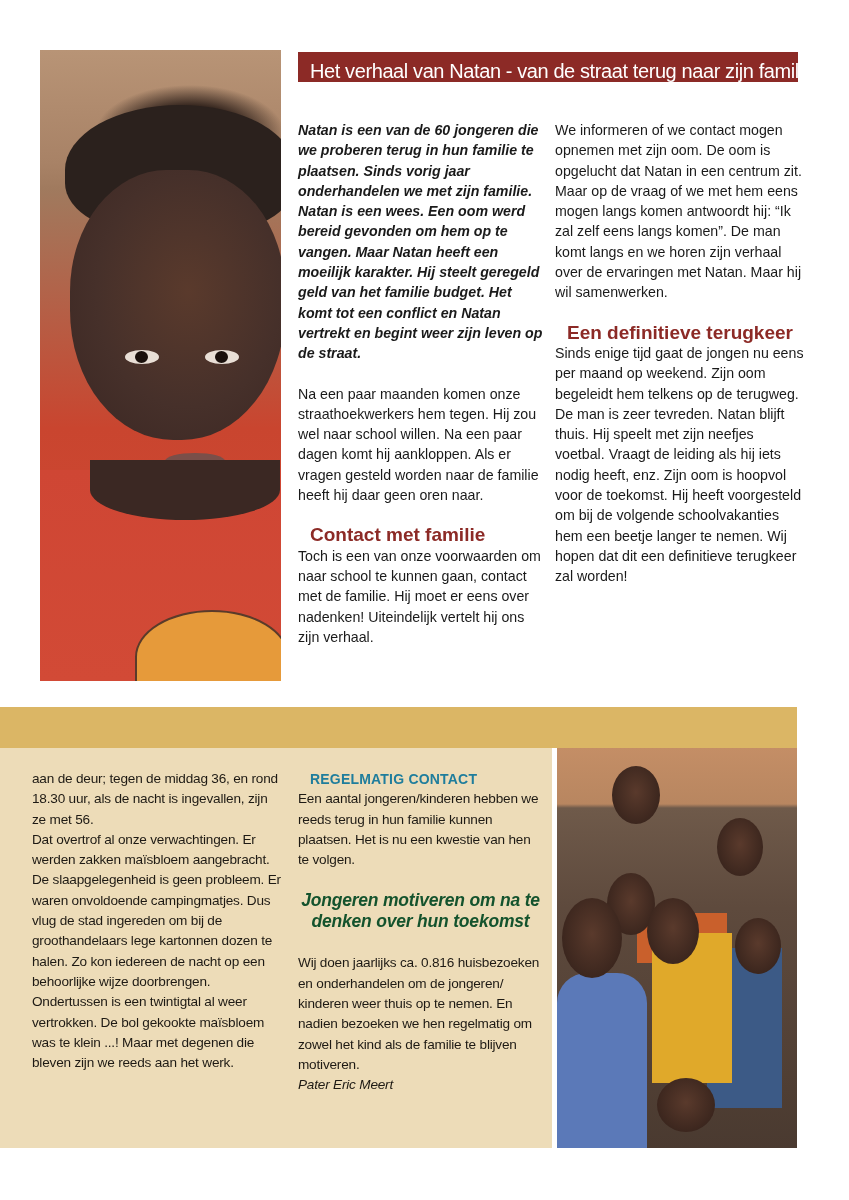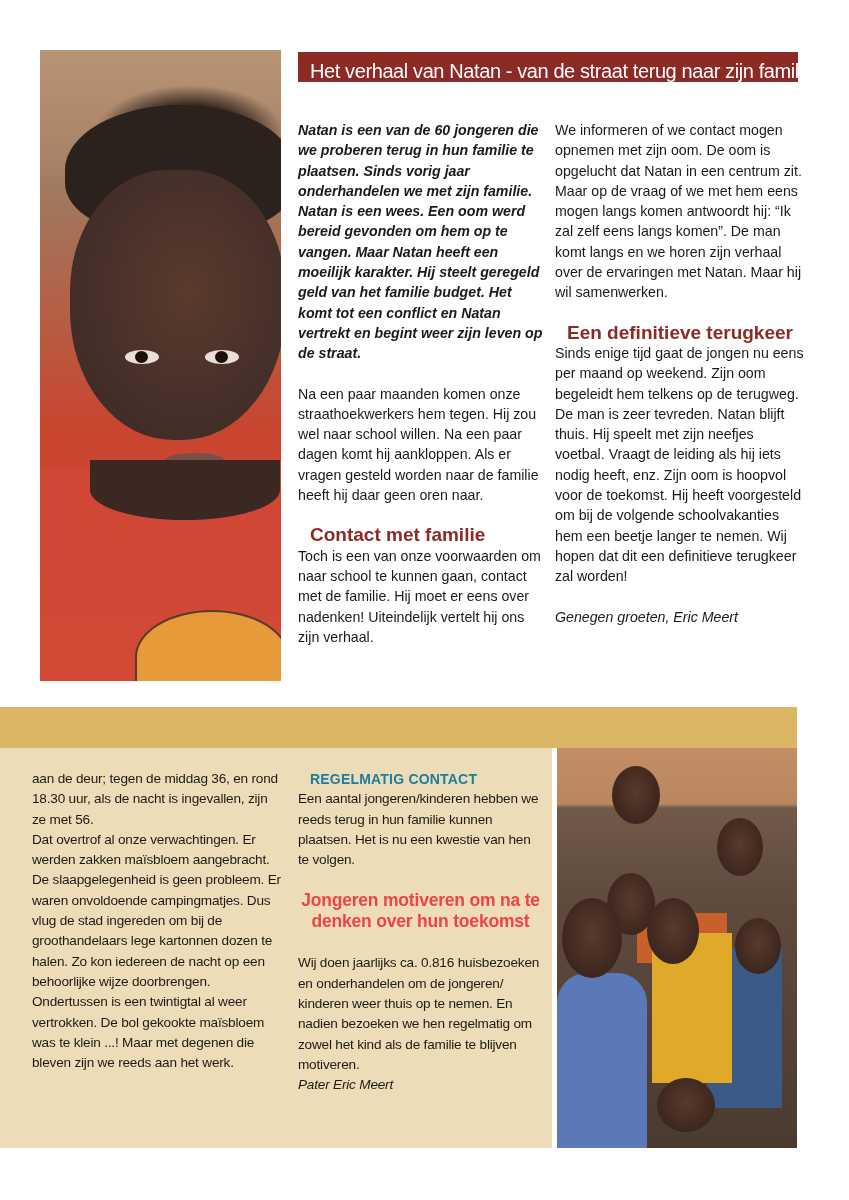--- a/index.html
+++ b/index.html
@@ -43,21 +43,21 @@
   
   .gold-band { position: absolute; left: 0; top: 707px; width: 797px; height: 41px; background: #dbb665; }
   .beige-panel { position: absolute; left: 0; top: 748px; width: 552px; height: 400px; background: #eddcb8; }
 
   .col2 { position: absolute; font-family: "Liberation Sans Narrow", "Liberation Sans", sans-serif; font-size: 13.6px; line-height: 20.3px; color: #1e1a14; letter-spacing: -0.2px; }
   .col2 p { margin: 0; }
   .col-c { left: 32px; top: 769px; width: 250px; }
   .col-d { left: 298px; top: 769px; width: 245px; }
   .sub-teal { color: #1f7d9c; font-weight: bold; font-family: "Liberation Sans", sans-serif; font-size: 14px; padding-left: 12px; letter-spacing: 0.2px; }
   .gap { margin-top: 20px !important; }
-  .quote { color: #ef4444; font-weight: bold; font-size: 17.5px; line-height: 20.5px; text-align: center; margin: 20px 0 22px 0 !important; }
+  .quote { color: #14532d; font-weight: bold; font-style: italic; font-size: 17.5px; line-height: 20.5px; text-align: center; margin: 20px 0 22px 0 !important; }
   .sig2 { font-style: italic; }
 
   
   .photo-kids {
     position: absolute; left: 557px; top: 748px; width: 240px; height: 400px; overflow: hidden;
     background: linear-gradient(180deg, #c48e66 0%, #b88660 14%, #6f5a4a 15%, #5e4a3d 40%, #4a3a30 100%);
   }
   .kid { position:absolute; border-radius:50%; background: radial-gradient(ellipse at 50% 45%, #5a3a2c, #2f1e18); }
   .shirt-blue { position:absolute; left:0; top:225px; width:90px; height:175px; background:#5b79b8; border-radius:30px 30px 0 0; }
   .shirt-yellow { position:absolute; left:95px; top:185px; width:80px; height:150px; background:#e0a92a; }
@@ -84,21 +84,20 @@
   <p class="intro">Natan is een van de 60 jongeren die we proberen terug in hun familie te plaatsen. Sinds vorig jaar onderhandelen we met zijn familie. Natan is een wees. Een oom werd bereid gevonden om hem op te vangen. Maar Natan heeft een moeilijk karakter. Hij steelt geregeld geld van het familie budget. Het komt tot een conflict en Natan vertrekt en begint weer zijn leven op de straat.</p>
   <p>Na een paar maanden komen onze straathoekwerkers hem tegen. Hij zou wel naar school willen. Na een paar dagen komt hij aankloppen. Als er vragen gesteld worden naar de familie heeft hij daar geen oren naar.</p>
   <p class="sub-red">Contact met familie</p>
   <p>Toch is een van onze voorwaarden om naar school te kunnen gaan, contact met de familie. Hij moet er eens over nadenken! Uiteindelijk vertelt hij ons zijn verhaal.</p>
 </div>
 
 <div class="col col-b">
   <p>We informeren of we contact mogen opnemen met zijn oom. De oom is opgelucht dat Natan in een centrum zit. Maar op de vraag of we met hem eens mogen langs komen antwoordt hij: “Ik zal zelf eens langs komen”. De man komt langs en we horen zijn verhaal over de ervaringen met Natan. Maar hij wil samenwerken.</p>
   <p class="sub-red">Een definitieve terugkeer</p>
   <p>Sinds enige tijd gaat de jongen nu eens per maand op weekend. Zijn oom begeleidt hem telkens op de terugweg. De man is zeer tevreden. Natan blijft thuis. Hij speelt met zijn neefjes voetbal. Vraagt de leiding als hij iets nodig heeft, enz. Zijn oom is hoopvol voor de toekomst. Hij heeft voorgesteld om bij de volgende schoolvakanties hem een beetje langer te nemen. Wij hopen dat dit een definitieve terugkeer zal worden!</p>
-  <p class="sig">Genegen groeten, Eric Meert</p>
 </div>
 
 <div class="gold-band"></div>
 <div class="beige-panel"></div>
 
 <div class="col2 col-c">
   <p>aan de deur; tegen de middag 36, en rond 18.30 uur, als de nacht is ingevallen, zijn ze met 56.</p>
   <p>Dat overtrof al onze verwachtingen. Er werden zakken maïsbloem aangebracht. De slaapgelegenheid is geen probleem. Er waren onvoldoende campingmatjes. Dus vlug de stad ingereden om bij de groothandelaars lege kartonnen dozen te halen. Zo kon iedereen de nacht op een behoorlijke wijze doorbrengen. Ondertussen is een twintigtal al weer vertrokken. De bol gekookte maïsbloem was te klein ...! Maar met degenen die bleven zijn we reeds aan het werk.</p>
 </div>
 

